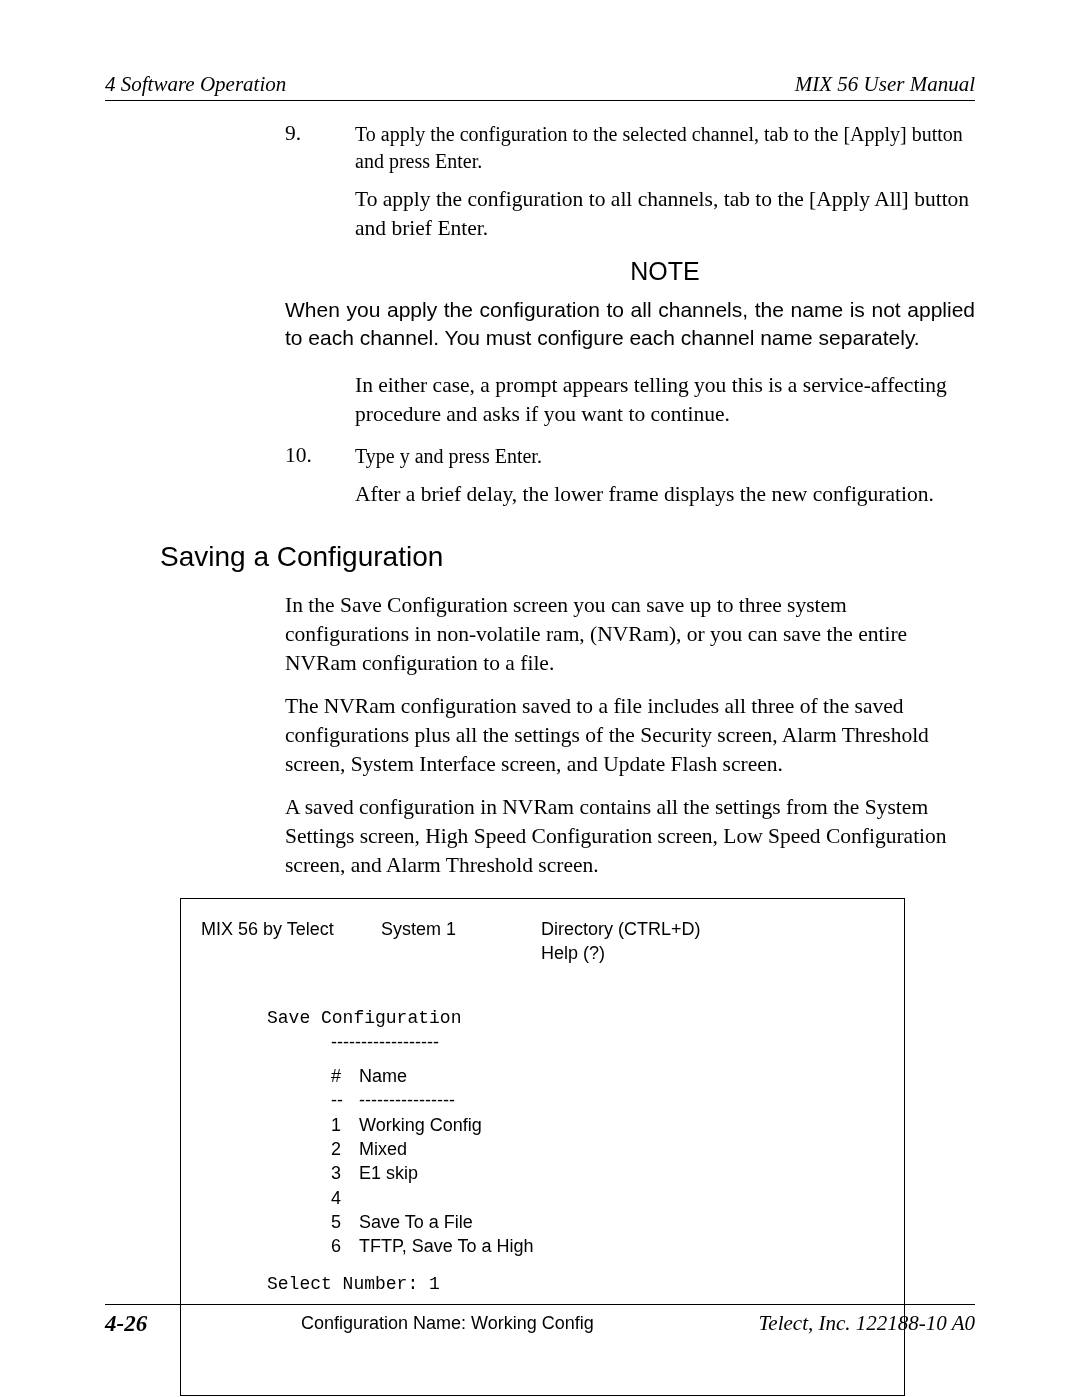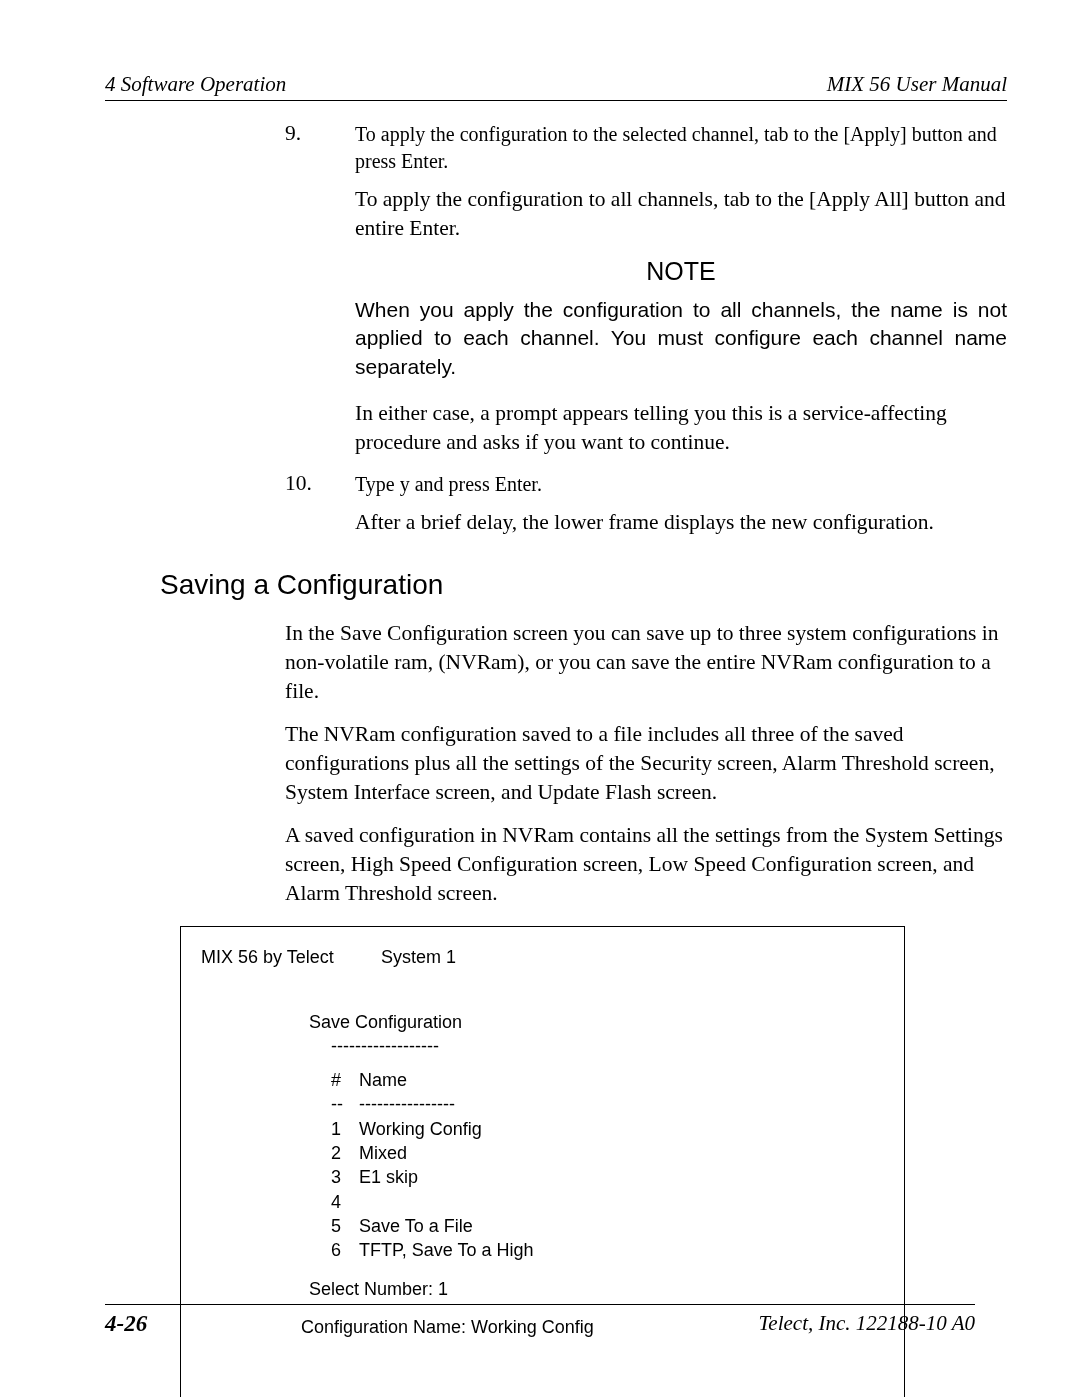--- a/index.html
+++ b/index.html
@@ -7,21 +7,21 @@
     width: 1080px;
     height: 1397px;
     background: #fff;
     font-family: "Times New Roman", Times, serif;
     color: #000;
     position: relative;
   }
   .page {
     width: 1080px;
     height: 1397px;
-    padding: 72px 73px 60px 105px;
+    padding: 72px 105px 60px 105px;
     position: relative;
   }
   .running-head {
     display: flex;
     justify-content: space-between;
     font-style: italic;
     font-size: 21px;
     margin-bottom: 3px;
   }
   .rule {
@@ -52,21 +52,20 @@
     margin-bottom: 14px;
   }
   .note-label {
     text-align: center;
     font-family: Arial, Helvetica, sans-serif;
     font-size: 25px;
     margin-left: 70px;
     margin-bottom: 10px;
   }
   .note-body {
-    margin-left: 70px;
     font-family: Arial, Helvetica, sans-serif;
     font-size: 21px;
     line-height: 1.35;
     text-align: justify;
     margin-bottom: 18px;
   }
   .section-head {
     font-family: Arial, Helvetica, sans-serif;
     font-size: 28px;
     margin-top: 32px;
@@ -89,21 +88,22 @@
     line-height: 1.35;
   }
   .term-head {
     display: flex;
     margin-bottom: 40px;
   }
   .term-head .c1 { width: 180px; }
   .term-head .c2 { width: 160px; }
   .term-head .c3 { }
   .term-section {
-    margin-left: 108px;
+    margin-left: 66px;
+    font-family: Liberation Mono, monospace;
   }
   .term-underline {
     margin-left: 130px;
     letter-spacing: 0;
   }
   .term-row {
     display: flex;
     margin-left: 130px;
   }
   .term-row .n { width: 28px; text-align: left; }
@@ -135,21 +135,21 @@
     <span>4  Software Operation</span>
     <span>MIX 56 User Manual</span>
   </div>
   <div class="rule"></div>
 
   <div class="body-col">
     <div class="list-row">
       <div class="list-num">9.</div>
       <div class="list-text">To apply the configuration to the selected channel, tab to the [Apply] button and press Enter.</div>
     </div>
-    <div class="followup">To apply the configuration to all channels, tab to the [Apply All] button and entire Enter.</div>
+    <div class="followup">To apply the configuration to all channels, tab to the [Apply All] button and brief Enter.</div>
 
     <div class="note-label">NOTE</div>
     <div class="note-body">When you apply the configuration to all channels, the name is not applied to each channel. You must configure each channel name separately.</div>
 
     <div class="followup">In either case, a prompt appears telling you this is a service-affecting procedure and asks if you want to continue.</div>
 
     <div class="list-row">
       <div class="list-num">10.</div>
       <div class="list-text">Type y and press Enter.</div>
     </div>
@@ -161,20 +161,24 @@
   <div class="body-col">
     <div class="para">In the Save Configuration screen you can save up to three system configurations in non-volatile ram, (NVRam), or you can save the entire NVRam configuration to a file.</div>
     <div class="para">The NVRam configuration saved to a file includes all three of the saved configurations plus all the settings of the Security screen, Alarm Threshold screen, System Interface screen, and Update Flash screen.</div>
     <div class="para">A saved configuration in NVRam contains all the settings from the System Settings screen, High Speed Configuration screen, Low Speed Configuration screen, and Alarm Threshold screen.</div>
   </div>
 
   <div class="terminal">
     <div class="term-head">
       <div class="c1">MIX 56 by Telect</div>
       <div class="c2">System 1</div>
+      <div class="c3">
+        <div>Directory (CTRL+D)</div>
+        <div>Help (?)</div>
+      </div>
     </div>
 
     <div class="term-section">Save Configuration</div>
     <div class="term-underline">------------------</div>
     <div style="height:10px"></div>
     <div class="term-row">
       <div class="n">#</div>
       <div>Name</div>
     </div>
     <div class="term-row">

